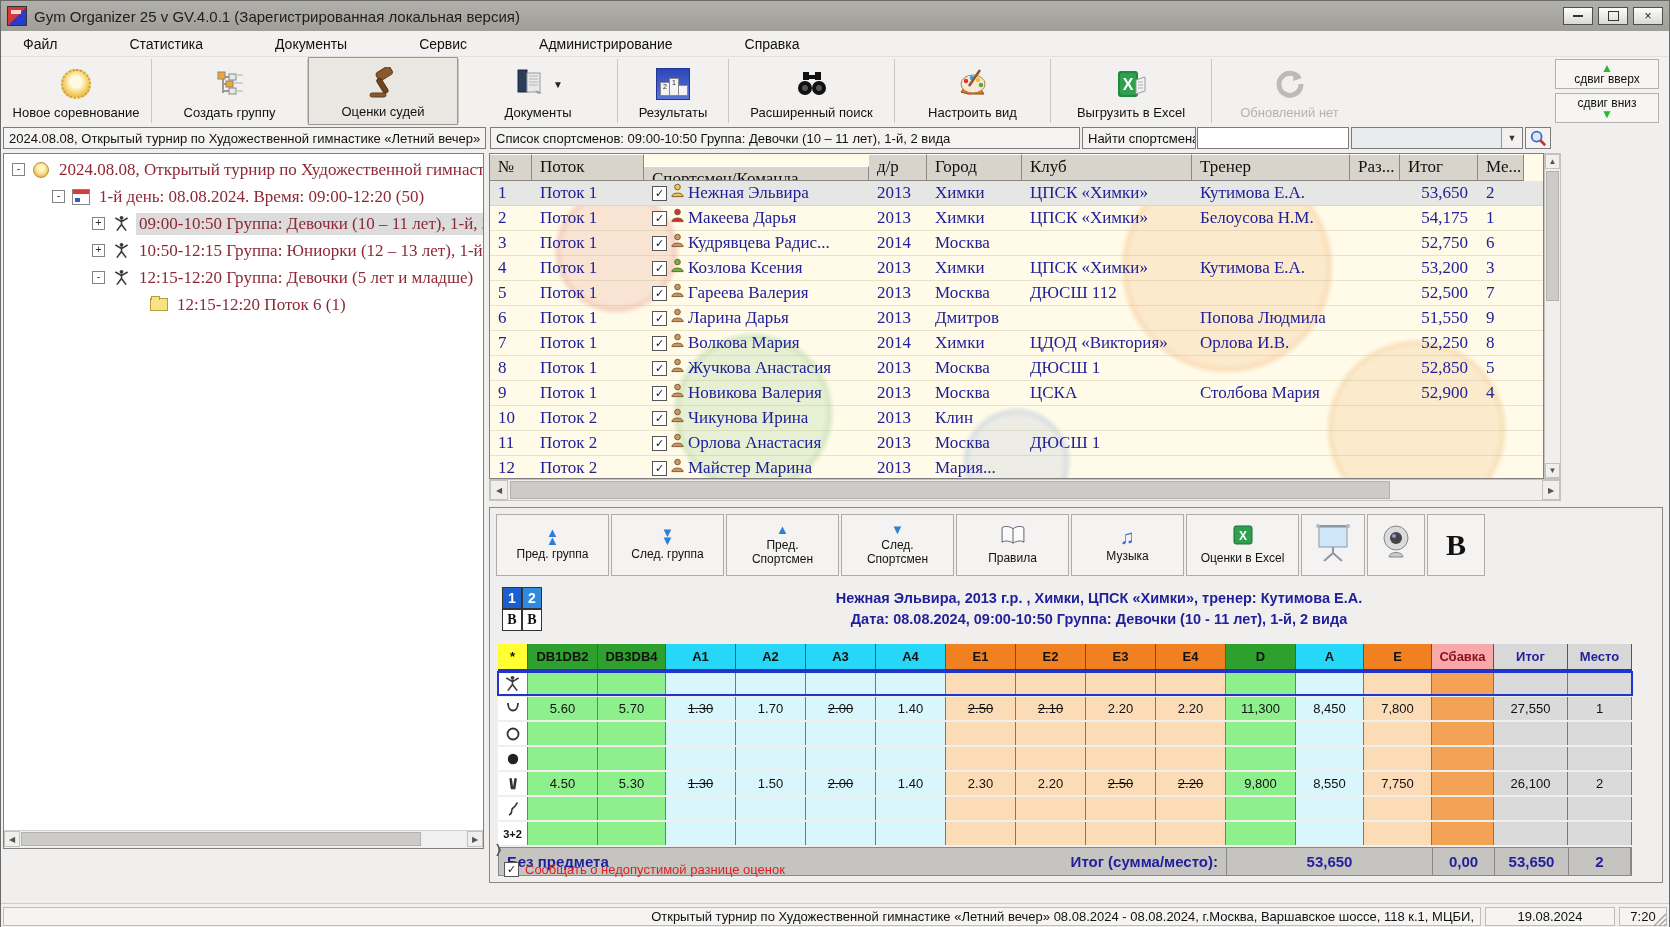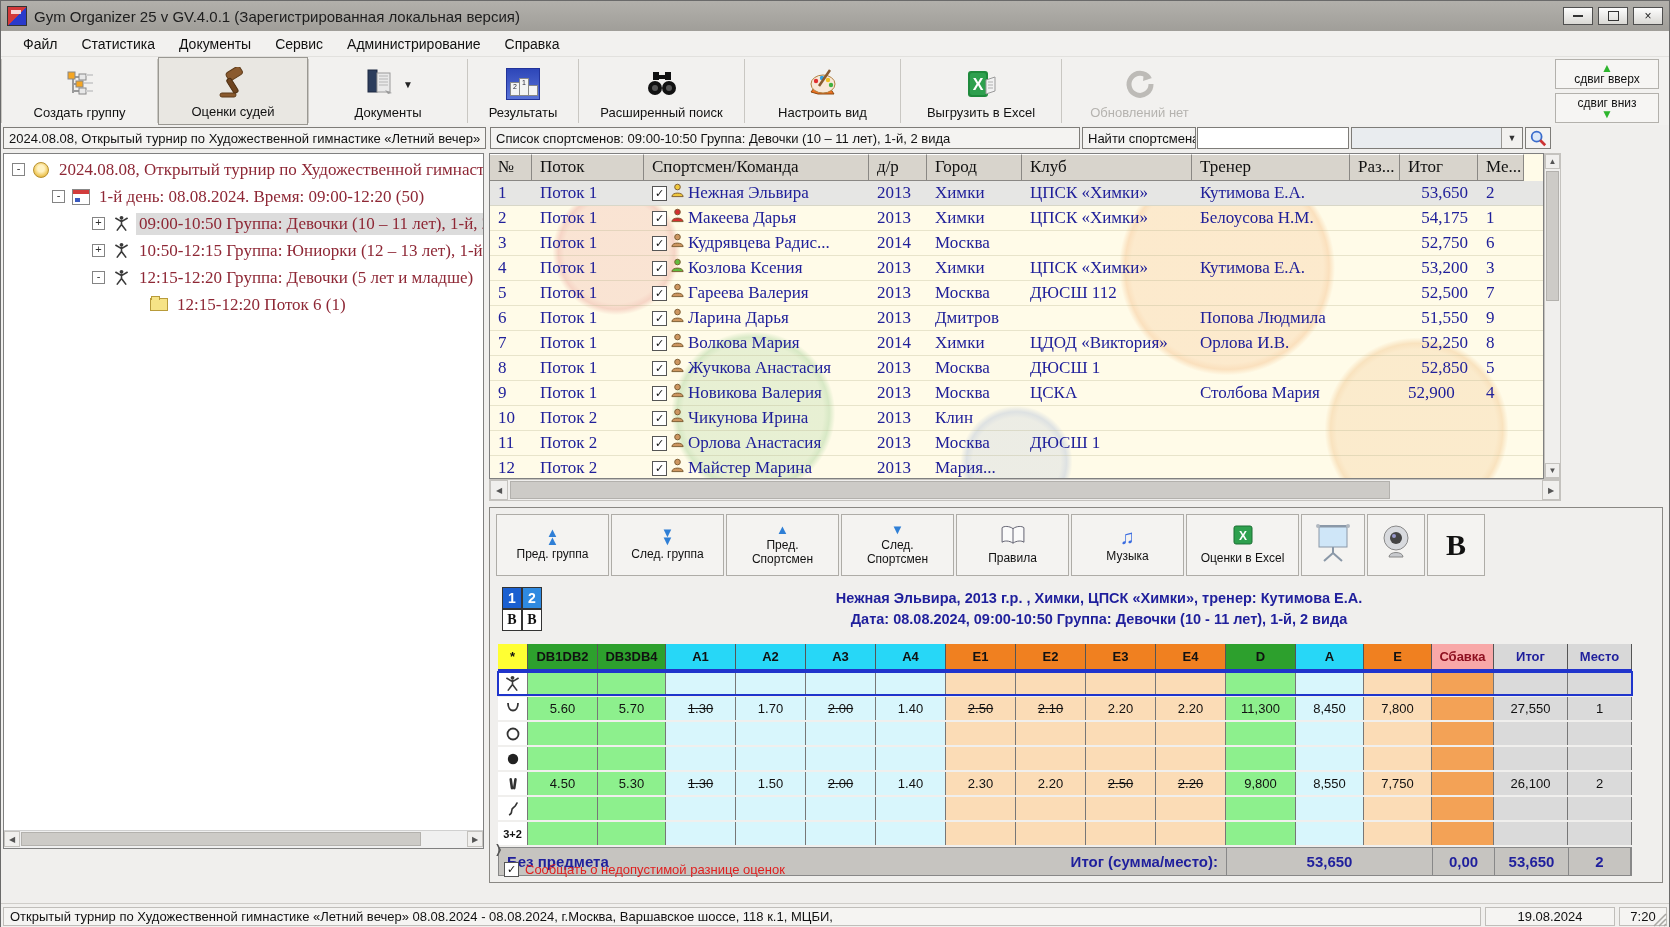--- a/index.html
+++ b/index.html
@@ -15,21 +15,21 @@
   .appicon:after{content:"";position:absolute;left:3px;top:3px;width:10px;height:4px;background:#fff;opacity:.8;}
   .title{font-size:15px;color:#1d1d1d;white-space:nowrap;}
   .winbtns{margin-left:auto;display:flex;gap:5px;}
   .wbtn{width:30px;height:18px;border:1px solid #4f4f4f;background:linear-gradient(#fdfdfd,#d9d8d4);
     display:flex;align-items:center;justify-content:center;font-size:12px;color:#222;box-sizing:border-box;}
   .wbtn .bar{width:10px;height:2px;background:#333;}
   .wbtn .box{width:9px;height:8px;border:1.5px solid #333;}
 
   
   .menubar{position:absolute;left:0;top:30px;width:100%;height:26px;background:#f2f1ef;
-    display:flex;align-items:center;padding-left:10px;box-sizing:border-box;border-bottom:1px solid #e2e1de;}
+    display:flex;align-items:center;padding-left:10px;box-sizing:border-box;border-bottom:1px solid #e2e1de;gap:48px;}
   .menubar span{font-size:14px;color:#111;padding:3px 12px;cursor:default;}
 
   
   .toolbar{position:absolute;left:0;top:56px;width:100%;height:68px;background:#f2f1ef;display:flex;align-items:stretch;}
   .tbtn{display:flex;flex-direction:column;align-items:center;justify-content:flex-end;
     padding:4px 6px 5px;box-sizing:border-box;position:relative;}
   .tbtn .lab{font-size:13px;color:#111;white-space:nowrap;margin-top:3px;}
   .tbtn.active{background:#e9e7e2;border:1px solid #9a9892;}
   .tbtn.disabled .lab{color:#b5b3af;}
   .tsep{width:1px;background:#c9c7c2;margin:2px 0;}
@@ -151,21 +151,21 @@
   .gfooter .flabel{justify-content:space-between;padding:0 8px;}
   .red{color:#e00000;}
   .warnrow{position:absolute;left:14px;bottom:5px;display:flex;align-items:center;gap:6px;}
   .warnrow .lab{font-size:13px;color:#e02020;}
   .chevbtn{position:absolute;left:2px;bottom:24px;width:13px;height:18px;font-size:12px;color:#555;
     display:flex;align-items:center;justify-content:center;}
 
   
   .statusbar{position:absolute;left:0;top:902px;width:100%;height:25px;background:#f1f0ee;border-top:1px solid #cfcdc9;}
   .stbox{position:absolute;top:3px;height:19px;border:1px solid #c0beba;background:#f5f4f2;font-size:13px;color:#111;
-    line-height:18px;padding:0 6px;box-sizing:border-box;white-space:nowrap;overflow:hidden;}
+    line-height:18px;padding:0 6px;box-sizing:border-box;white-space:nowrap;overflow:hidden;text-align:right;}
   .grip{position:absolute;right:2px;bottom:2px;width:14px;height:14px;}
 </style>
 </head>
 <body>
 
 <div class="win">
 
   <div class="titlebar">
     <span class="appicon"></span>
     <span class="title">Gym Organizer 25 v GV.4.0.1 (Зарегистрированная локальная версия)</span>
@@ -183,20 +183,26 @@
   <div class="menubar">
     <span>Файл</span>
     <span>Статистика</span>
     <span>Документы</span>
     <span>Сервис</span>
     <span>Администрирование</span>
     <span>Справка</span>
   </div>
 
   <div class="toolbar">
+    <div class="tbtn" style="width:150px">
+      <span class="icwrap">
+          <span class="ic-sun"></span>
+        </span>
+      <span class="lab">Новое соревнование</span>
+    </div>
     <div class="tsep"></div>
     <div class="tbtn" style="width:155px">
       <span class="icwrap">
         <svg width="30" height="30" viewBox="0 0 30 30">
             <path d="M8 6 v18 M8 8 h6 M8 15 h6 M8 22 h6" stroke="#9a9a9a" stroke-width="2" fill="none"></path>
             <rect x="3" y="3" width="7" height="7" fill="#f5a623" stroke="#888"></rect>
             <rect x="14" y="5" width="7" height="6" fill="#e8e8e8" stroke="#888"></rect>
             <rect x="11" y="12" width="7" height="6" fill="#f5a623" stroke="#888"></rect>
             <rect x="14" y="19" width="7" height="6" fill="#e8e8e8" stroke="#888"></rect>
             <rect x="21" y="5" width="7" height="2" fill="#d0d0d0"></rect>
@@ -382,21 +388,21 @@
       <span class="sb-arrow" style="left:0;top:0;width:16px;height:16px;">◀</span>
       <span class="sb-arrow" style="right:0;top:0;width:16px;height:16px;">▶</span>
       <span class="sb-thumb" style="left:17px;top:1px;width:400px;height:14px;"></span>
     </div>
   </div>
 
   <div class="tablewrap">
     <div class="thead">
         <div class="th" style="width: 42px;">№</div>
         <div class="th" style="width: 112px;">Поток</div>
-        <div class="th" style="width: 225px;">Спортсмен/Команда</div>
+        <div class="th" style="width: 225px; margin-top: 12px;">Спортсмен/Команда</div>
         <div class="th" style="width: 58px;">д/р</div>
         <div class="th" style="width: 95px;">Город</div>
         <div class="th" style="width: 170px;">Клуб</div>
         <div class="th" style="width: 158px;">Тренер</div>
         <div class="th" style="width: 50px;">Раз...</div>
         <div class="th" style="width: 78px;">Итог</div>
         <div class="th" style="width: 46px;">Ме...</div>
       </div>
     <div>
         <div class="trow sel">
@@ -560,21 +566,21 @@
                 <circle cx="8" cy="4.3" r="3" fill="#cd9660" stroke="#7a5a30"></circle>
                 <path d="M2 14.5 C2 9.5 14 9.5 14 14.5 Z" fill="#cd9660" stroke="#7a5a30"></path>
               </svg></span>
             <span>Новикова Валерия</span>
           </div>
           <div class="td" style="width: 58px;">2013</div>
           <div class="td" style="width: 95px;">Москва</div>
           <div class="td" style="width: 170px;">ЦСКА</div>
           <div class="td" style="width: 158px;">Столбова Мария</div>
           <div class="td" style="width: 50px;"></div>
-          <div class="td" style="width: 78px; text-align: left; padding-right: 10px; display: block; line-height: 24px; box-sizing: border-box;">52,900</div>
+          <div class="td" style="width: 78px; text-align: right; padding-right: 10px; display: block; line-height: 24px; box-sizing: border-box;">52,900</div>
           <div class="td" style="width: 46px;">4</div>
         </div>
         <div class="trow">
           <div class="td" style="width: 42px;">10</div>
           <div class="td" style="width: 112px;">Поток 2</div>
           <div class="td namecell" style="width: 225px;">
             <span class="cb">✓</span>
             <span><svg width="15" height="15" viewBox="0 0 16 16">
                 <circle cx="8" cy="4.3" r="3" fill="#cd9660" stroke="#7a5a30"></circle>
                 <path d="M2 14.5 C2 9.5 14 9.5 14 14.5 Z" fill="#cd9660" stroke="#7a5a30"></path>

